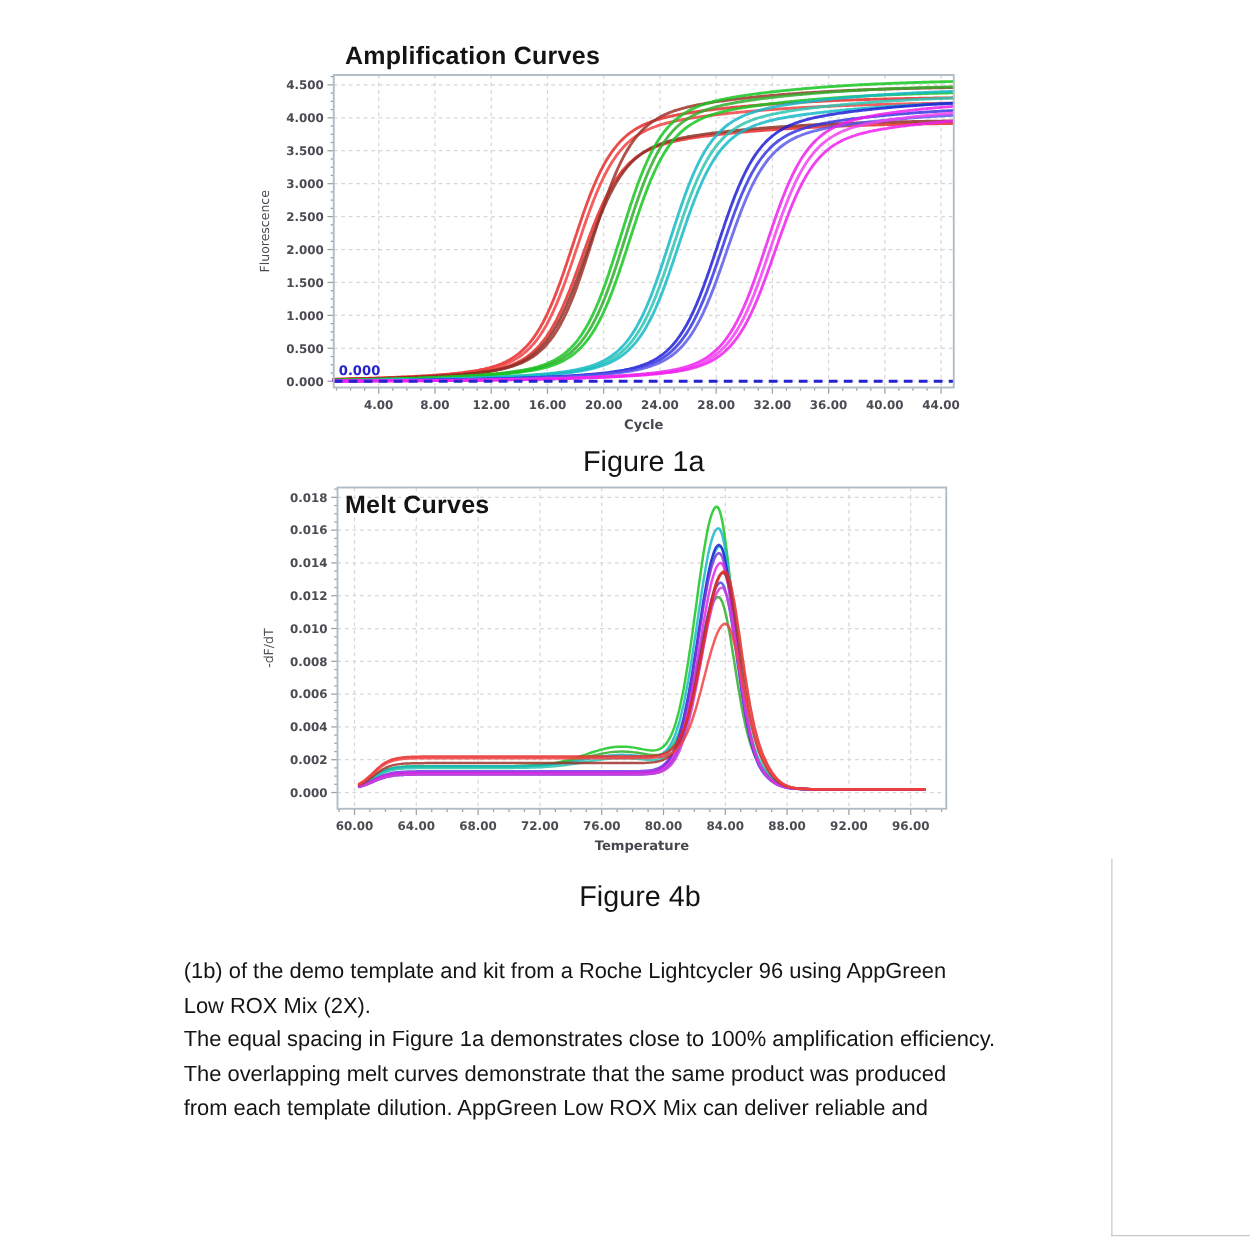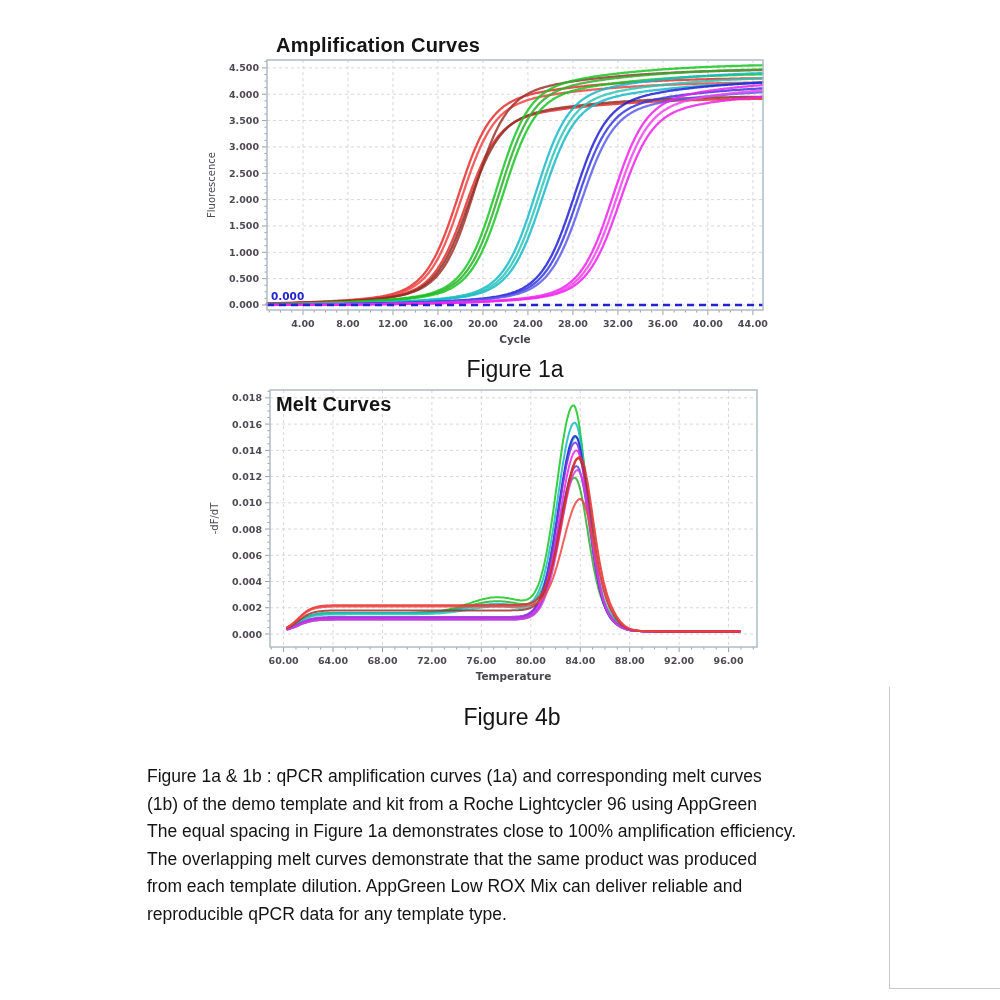--- a/index.html
+++ b/index.html
@@ -326,23 +326,22 @@
       </g>
     </svg>
 
   <div class="chart-title t1a">Amplification Curves</div>
   <div class="chart-title t1b">Melt Curves</div>
 
   <div class="fig-cap c1a">Figure 1a</div>
   <div class="fig-cap c1b">Figure 4b</div>
 
   <div class="body-text" id="desc">
-      <div>Figure 1a &amp; 1b : qPCR amplification curves (1a) and corresponding melt curves</div>
       <div>(1b) of the demo template and kit from a Roche Lightcycler 96 using AppGreen</div>
+      <div>Low ROX Mix (2X).</div>
       <div>The equal spacing in Figure 1a demonstrates close to 100% amplification efficiency.</div>
       <div>The overlapping melt curves demonstrate that the same product was produced</div>
       <div>from each template dilution. AppGreen Low ROX Mix can deliver reliable and</div>
-      <div>reproducible qPCR data for any template type.</div>
     </div>
 
   <div class="vline"></div>
   <div class="hline"></div>
 </div>
 
 </body></html>

